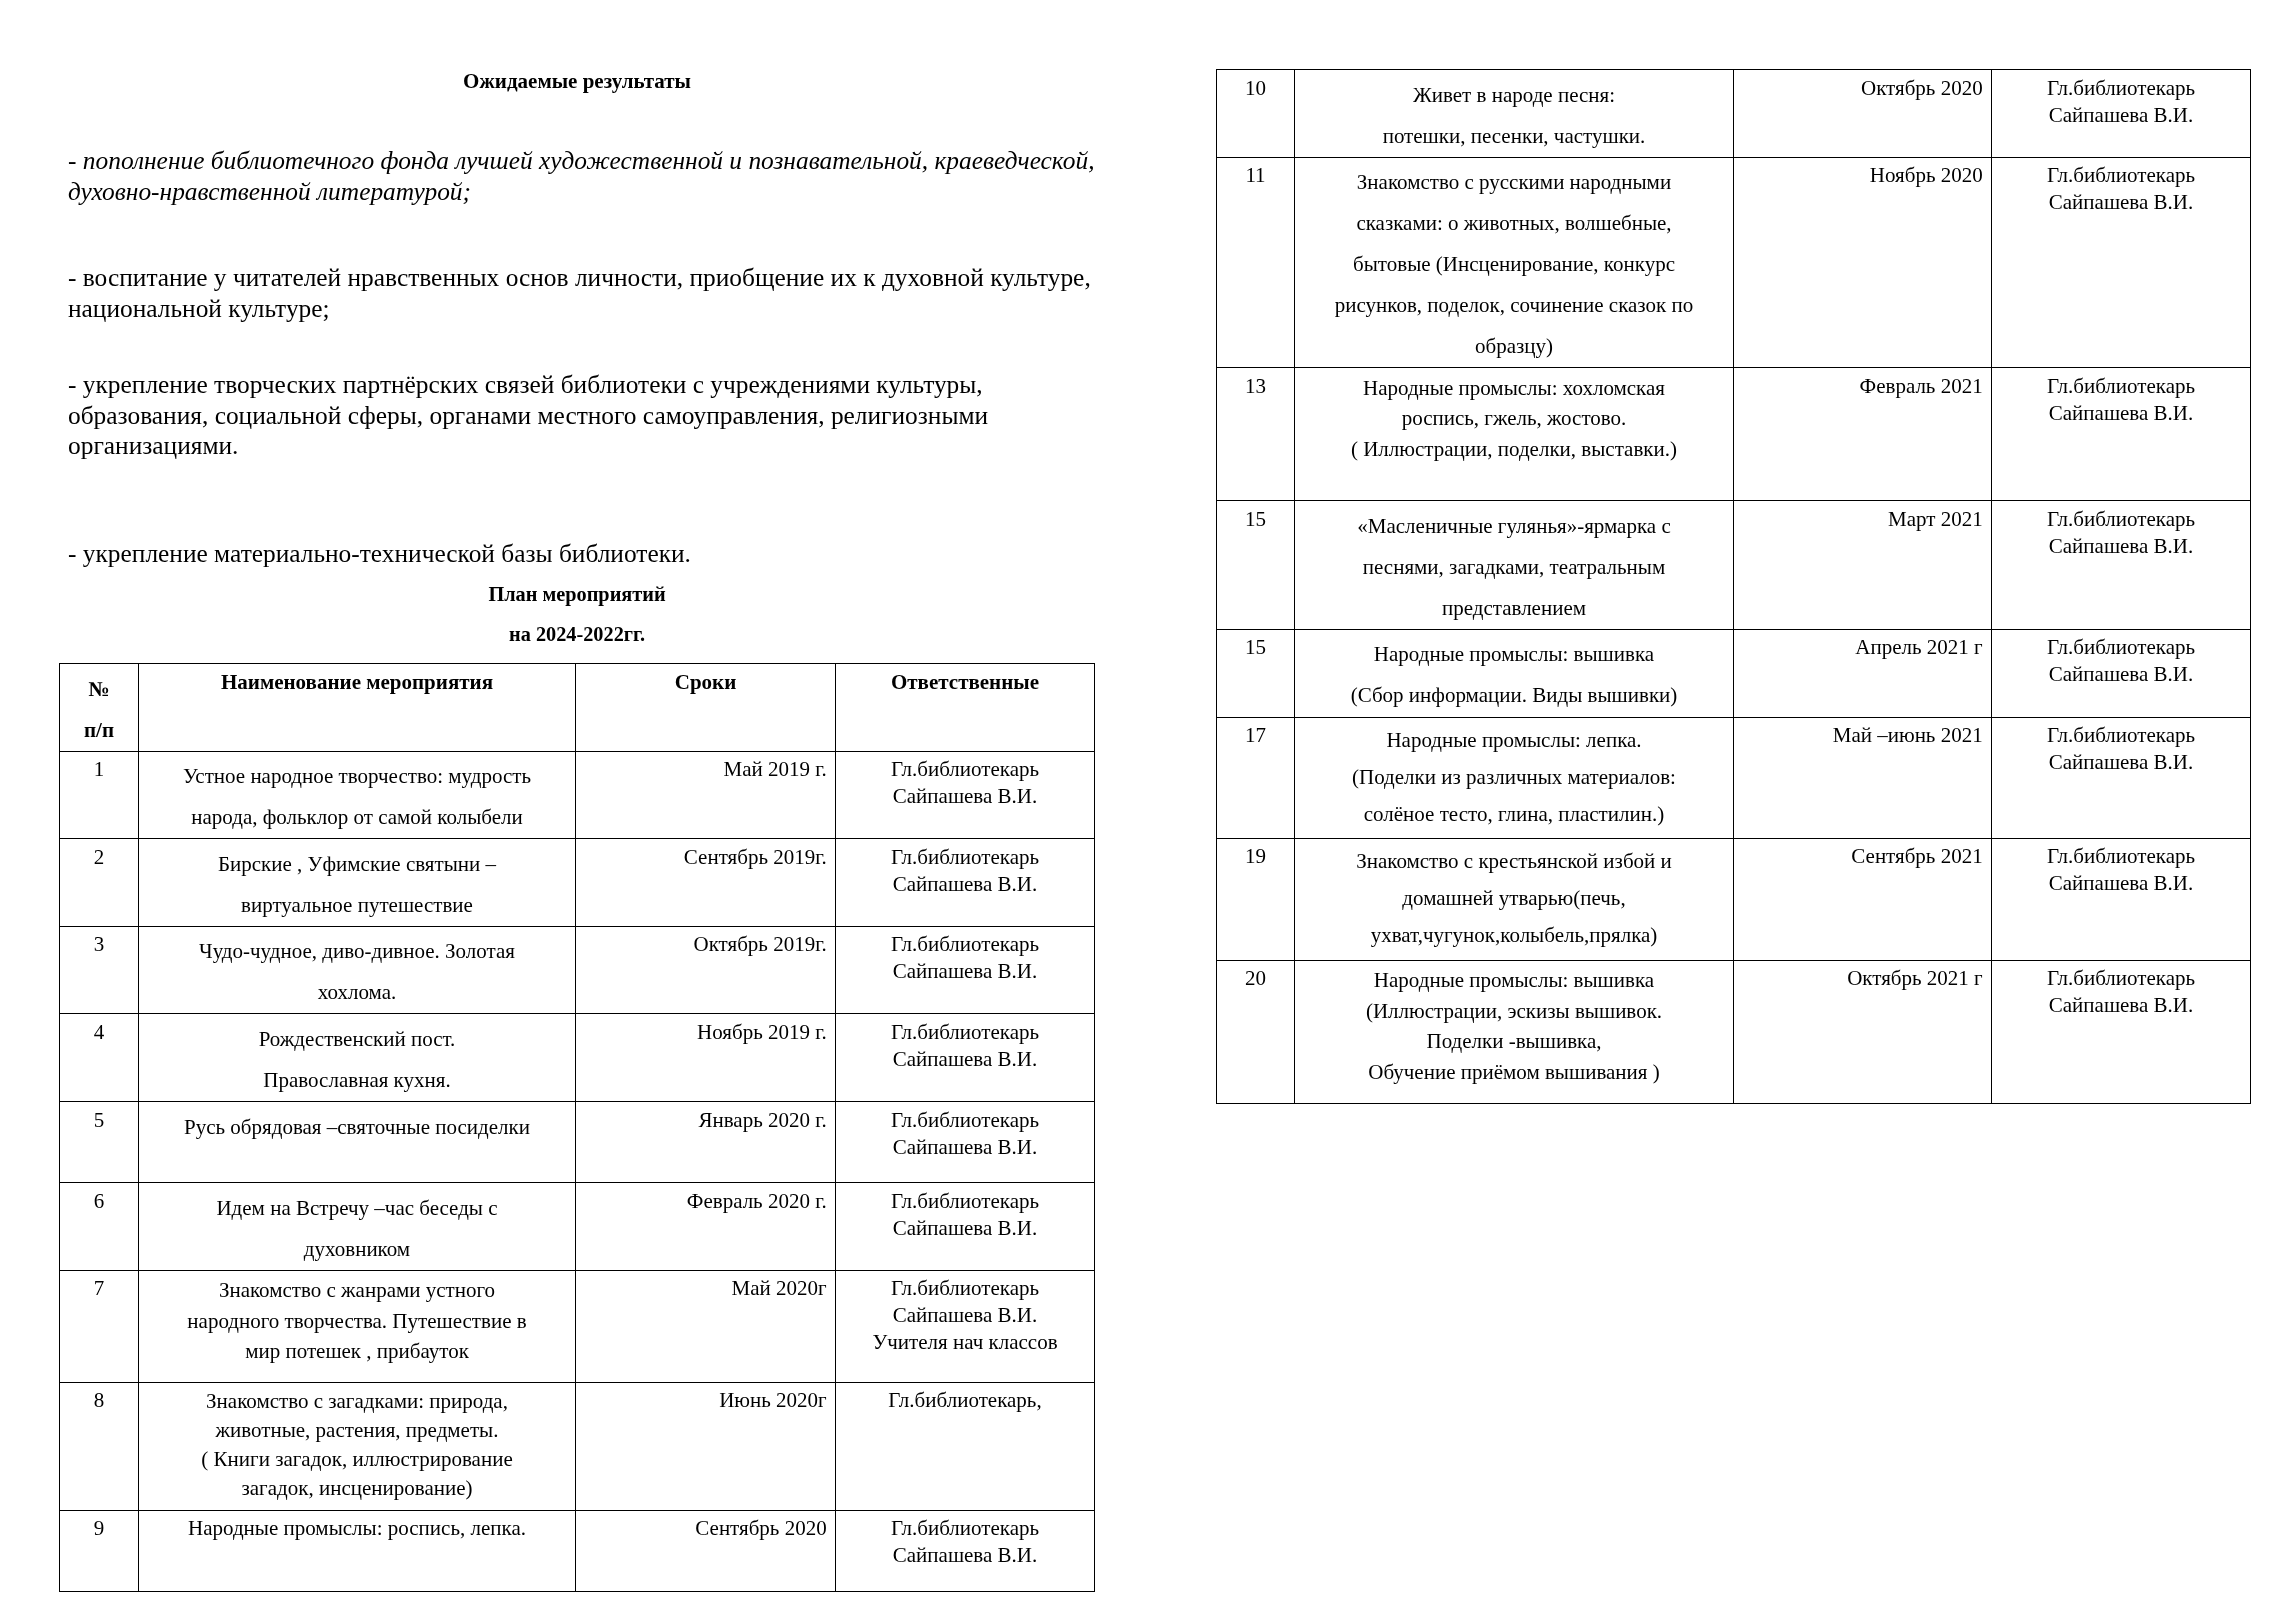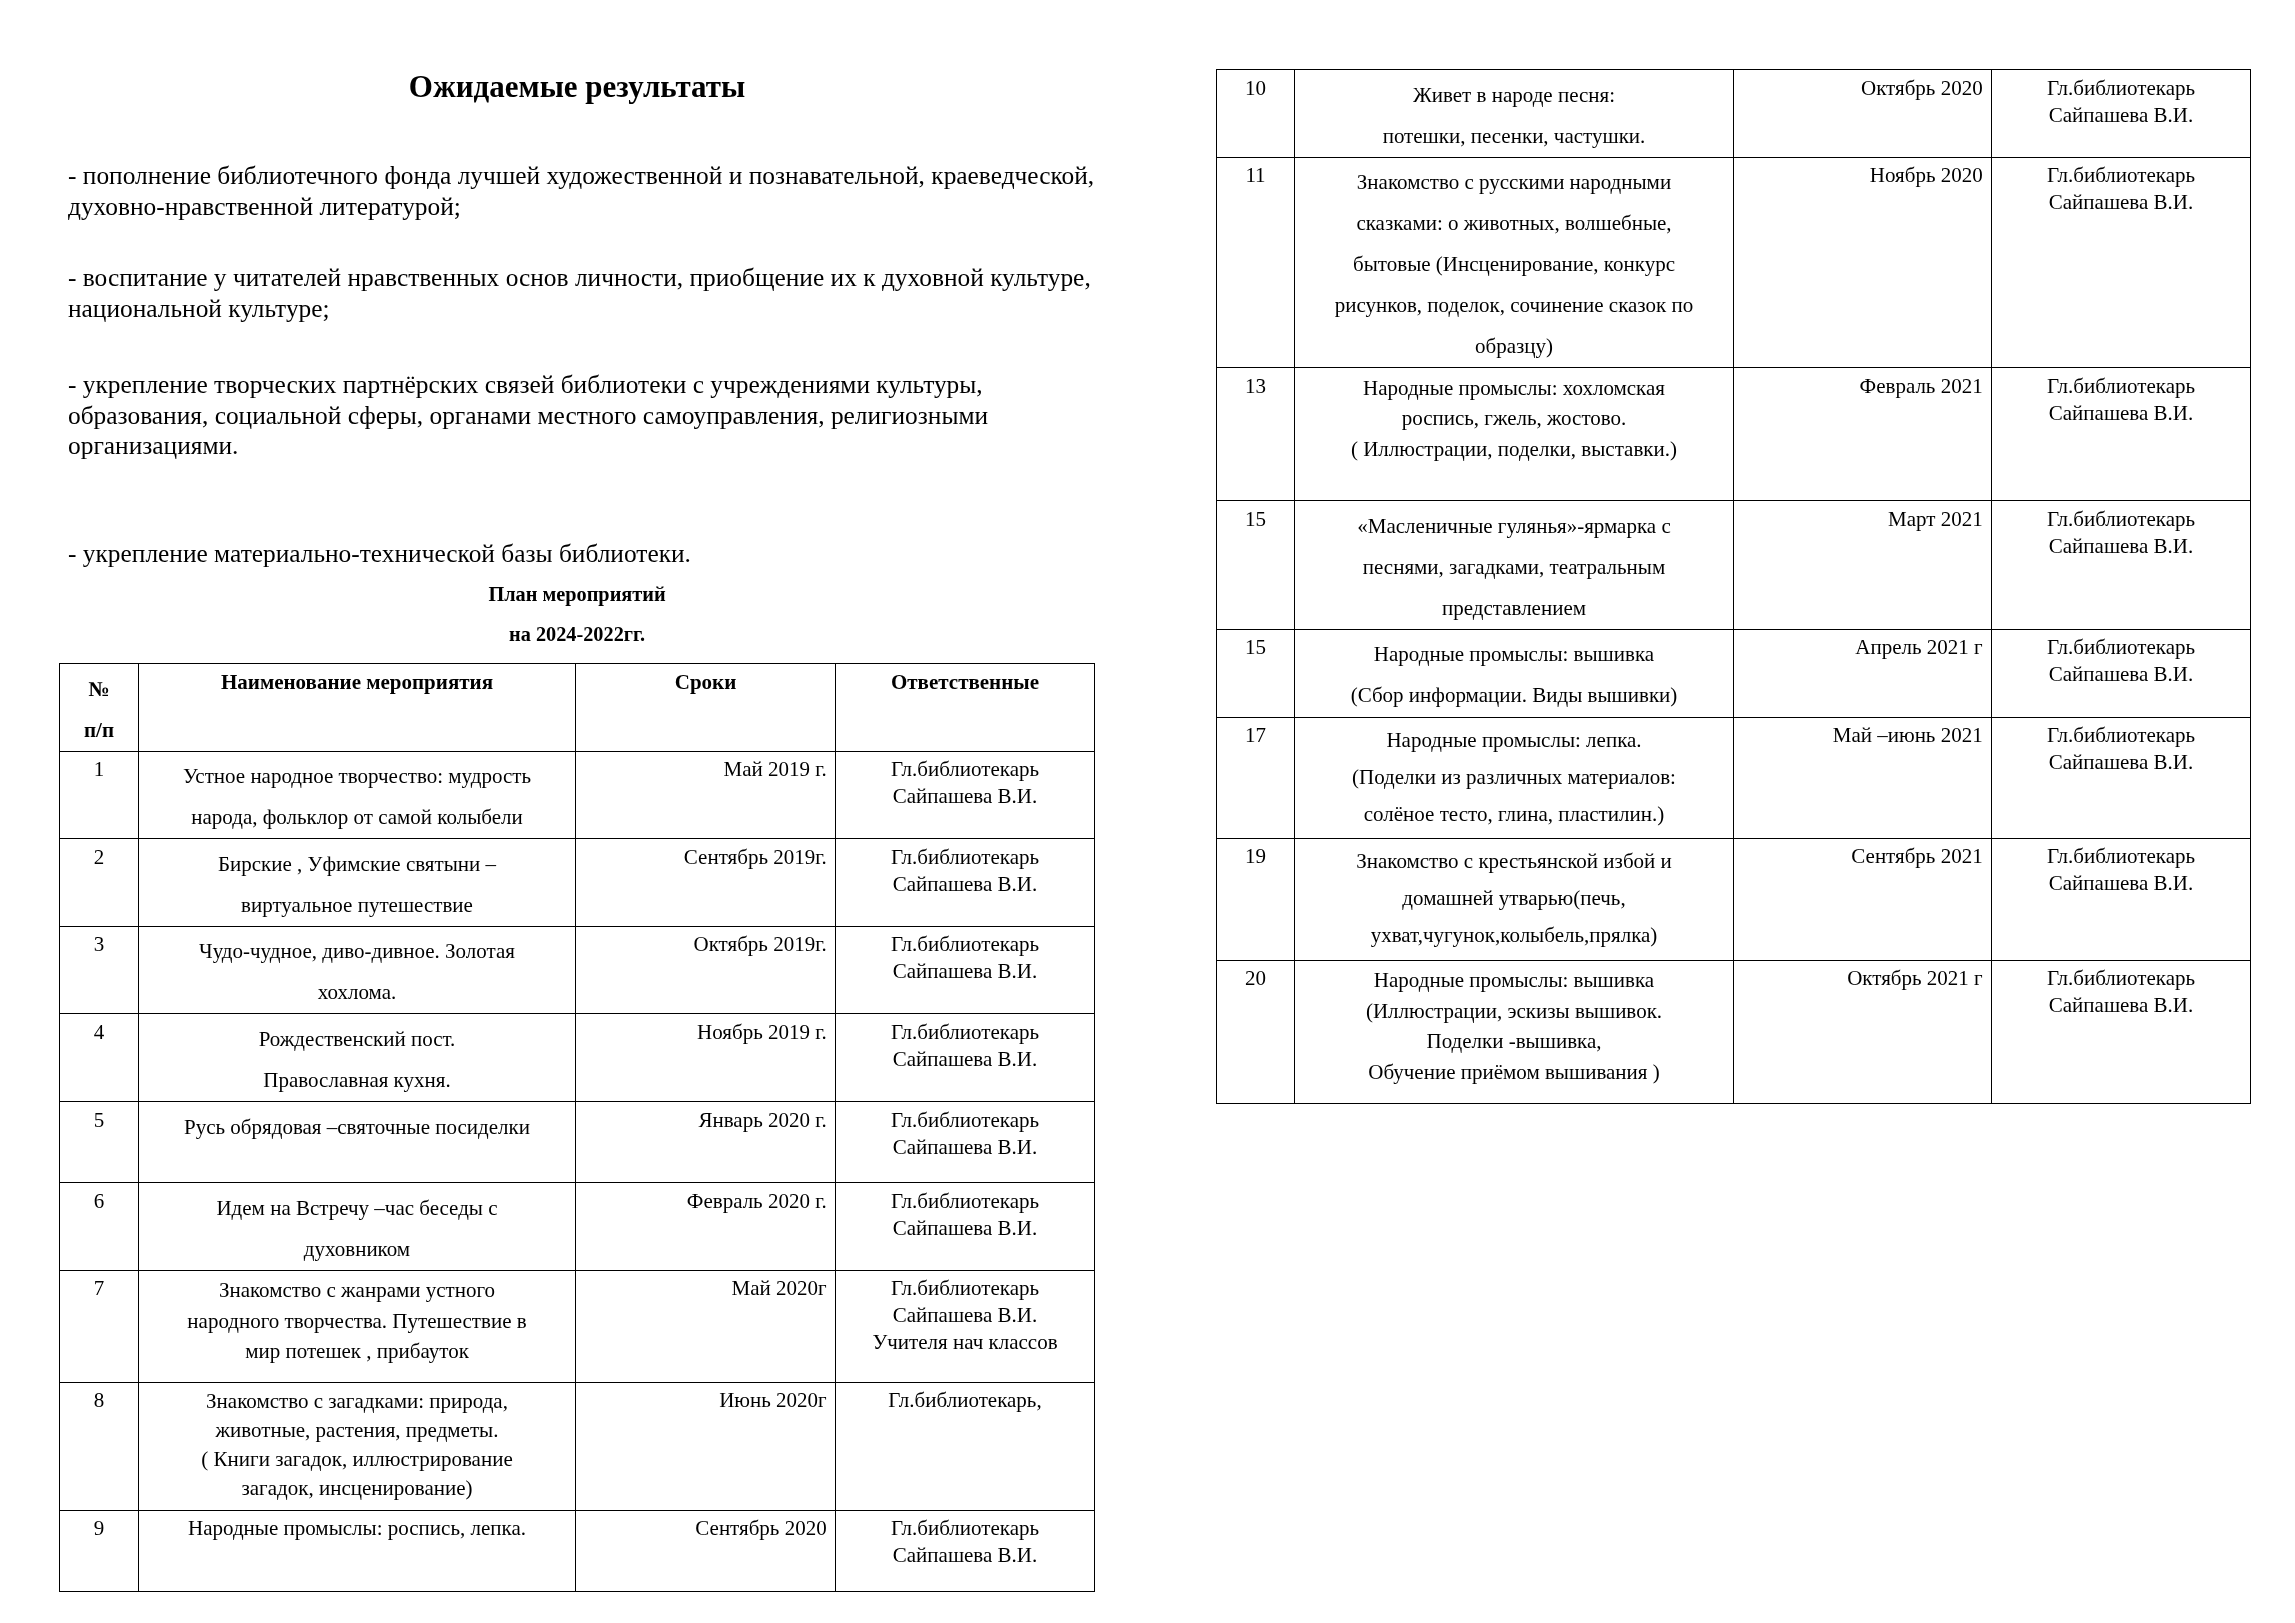--- a/index.html
+++ b/index.html
@@ -1,37 +1,37 @@
 <!DOCTYPE html>
 <html style="font-size:7.4px"><head>
 <meta charset="utf-8">
 <style>
   html, body { margin:0; padding:0; background:#ffffff; }
   body { width:2295px; height:1623px; position:relative; overflow:hidden;
          font-family: "Liberation Serif", "DejaVu Serif", serif; color:#000; }
   .abs { position:absolute; }
-  .title { font-weight:bold; font-size:31px; text-align:center; }
+  .title { font-weight:bold; font-size:21px; text-align:center; }
   .para { font-size:25.4px; line-height:30.5px; }
   .subt { font-weight:bold; font-size:20.3px; text-align:center; }
   table.plan { position:absolute; border-collapse:collapse; table-layout:fixed; }
   table.plan td, table.plan th { border:1.4px solid #000; vertical-align:top; padding:4.6px 8.3px 0 8.3px;
          font-size:21px; line-height:27px; font-weight:normal; }
   table.plan th { font-weight:bold; text-align:center; }
   td.num { text-align:center; padding-left:1.8px; padding-right:1.8px; }
   td.name { text-align:center; white-space:pre-line; }
   td.name.loose { line-height:41px; }
   td.date { text-align:right; }
   td.resp { text-align:center; white-space:pre-line; }
 </style>
 </head>
 <body>
 
 <div class="abs title" style="left:59px; top:69px; width:1036px;">Ожидаемые результаты</div>
 
-<div class="abs para" style="left:68px; top:160px; width:1039px;">- пополнение библиотечного фонда лучшей художественной и познавательной, краеведческой, духовно-нравственной литературой;</div>
+<div class="abs para" style="left:68px; top:145px; width:1039px;font-style:italic;">- пополнение библиотечного фонда лучшей художественной и познавательной, краеведческой, духовно-нравственной литературой;</div>
 <div class="abs para" style="left:68px; top:262px; width:1039px;">- воспитание у читателей нравственных основ личности, приобщение их к духовной культуре, национальной культуре;</div>
 <div class="abs para" style="left:68px; top:369px; width:1039px;">- укрепление творческих партнёрских связей библиотеки  с учреждениями культуры, образования, социальной сферы, органами местного самоуправления, религиозными организациями.</div>
 <div class="abs para" style="left:68px; top:506px; width:1039px;margin-top:32px;">- укрепление материально-технической базы библиотеки.</div>
 
 <div class="abs subt" style="left:59px; top:583px; width:1036px;">План  мероприятий</div>
 <div class="abs subt" style="left:59px; top:623px; width:1036px;">на 2024-2022гг.</div>
 
 <table class="plan" style="left:59px; top:663px; width:1036px;">
   <colgroup>
       <col style="width:79px">

